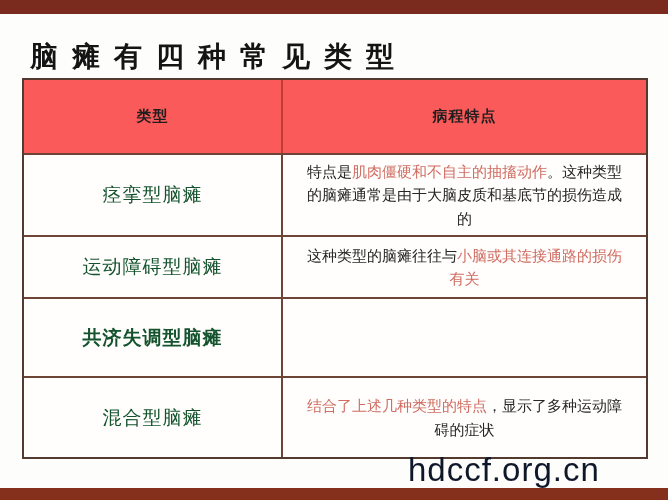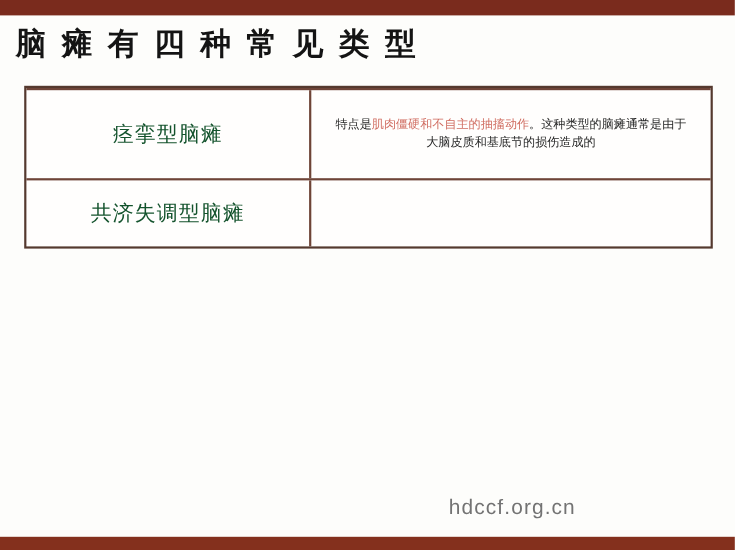--- a/index.html
+++ b/index.html
@@ -14,21 +14,21 @@
     position:absolute; top:0; left:0;
     width:668px; height:14px;
     background:var(--top-bar,#7a2b1d);
   }
   .bottom-bar {
     position:absolute; bottom:0; left:0;
     width:668px; height:12px;
     background:var(--bottom-bar,#84301d);
   }
   .page-title {
-    position:absolute; top:27px; left:14px; margin:0;
+    position:absolute; top:27px; left:14px; margin:16px;
     font-family:"Liberation Serif","DejaVu Serif",serif;
     font-size:28px; font-weight:bold; line-height:1;
     letter-spacing:14px; color:#141414;
     white-space:nowrap;
   }
   .cp-table {
     position:absolute; left:22px; top:78px;
     width:622px;
     border:2px solid var(--border-dark,#54392e);
     background:#fffefd;
@@ -55,46 +55,62 @@
   .trow:nth-of-type(3) { height:77px;font-weight:bold; }
   .trow:nth-of-type(4) { height:79px; }
   .trow .col-type {
     border-right:2px solid var(--border-mid,#6e4437);
     display:flex; align-items:center; justify-content:center;
     font-size:19px; color:#14532d; letter-spacing:1px;
   }
   .desc-cell {
     display:flex; align-items:center; justify-content:center;
     text-align:center;
-    font-size:11px; line-height:1.55; color:#262626;
+    font-size:15px; line-height:1.55; color:#262626;
     padding:2px 18px;
   }
   .hl { color:var(--highlight-text,#d06c60); }
   .watermark {
     position:absolute; left:408px; top:451px;
-    font-size:19px; color:#737373; letter-spacing:1px;
+    font-size:33px; color:#0f172a; letter-spacing:1px;
     font-family:"Liberation Sans","DejaVu Sans",sans-serif;
   }
 </style>
 </head>
 <body>
 
 <div class="top-bar"></div>
 
 <h1 class="page-title">脑瘫有四种常见类型</h1>
 
 <div class="cp-table">
+  <div class="thead">
+    <div class="cell col-type">类型</div>
+    <div class="cell col-desc">病程特点</div>
+  </div>
   <div>
       <div class="trow">
         <div class="cell col-type">痉挛型脑瘫</div>
         <div class="cell col-desc desc-cell">
           <span><span>特点是</span><span class="hl">肌肉僵硬和不自主的抽搐动作</span><span>。这种类型的脑瘫通常是由于大脑皮质和基底节的损伤造成的</span></span>
         </div>
       </div>
       <div class="trow">
+        <div class="cell col-type">运动障碍型脑瘫</div>
+        <div class="cell col-desc desc-cell">
+          <span><span>这种类型的脑瘫往往与</span><span class="hl">小脑或其连接通路的损伤有关</span></span>
+        </div>
+      </div>
+      <div class="trow">
         <div class="cell col-type">共济失调型脑瘫</div>
+      </div>
+      <div class="trow">
+        <div class="cell col-type">混合型脑瘫</div>
+        <div class="cell col-desc desc-cell">
+          <span><span class="hl">结合了上述几种类型的特点</span><span>，显示了多种运动障碍的症状</span></span>
+        </div>
       </div>
     </div>
 </div>
 
 <div class="watermark">hdccf.org.cn</div>
 
 <div class="bottom-bar"></div>
 
 </body></html>

